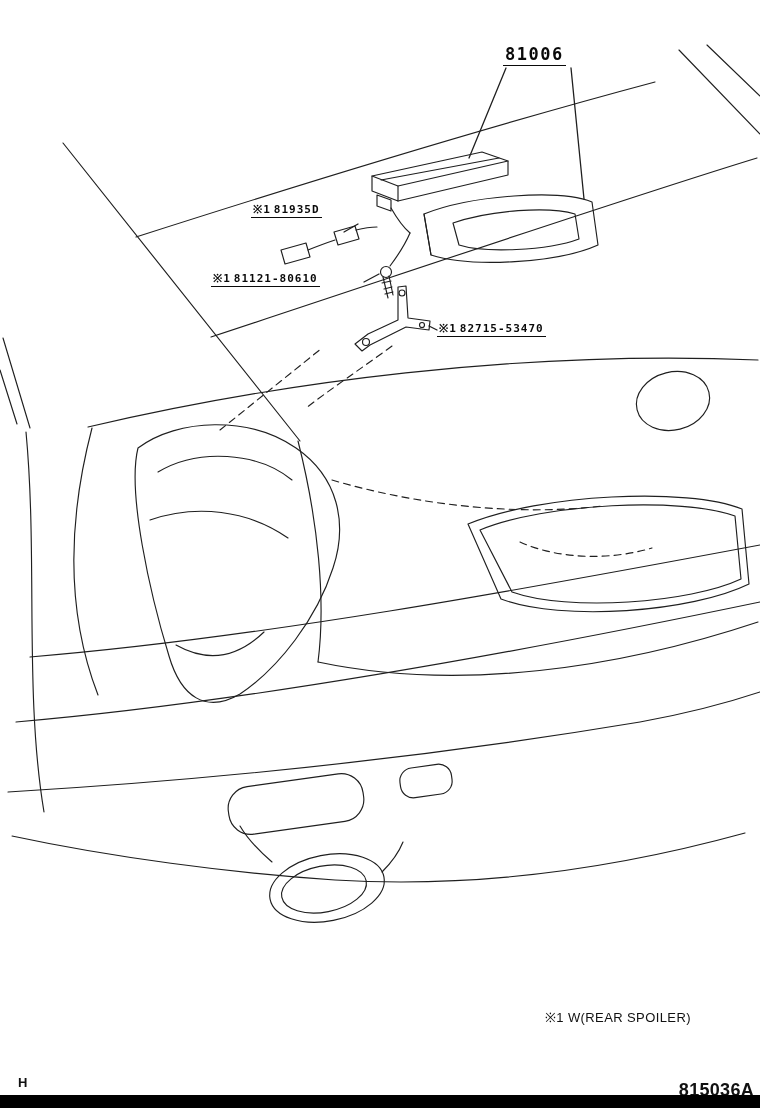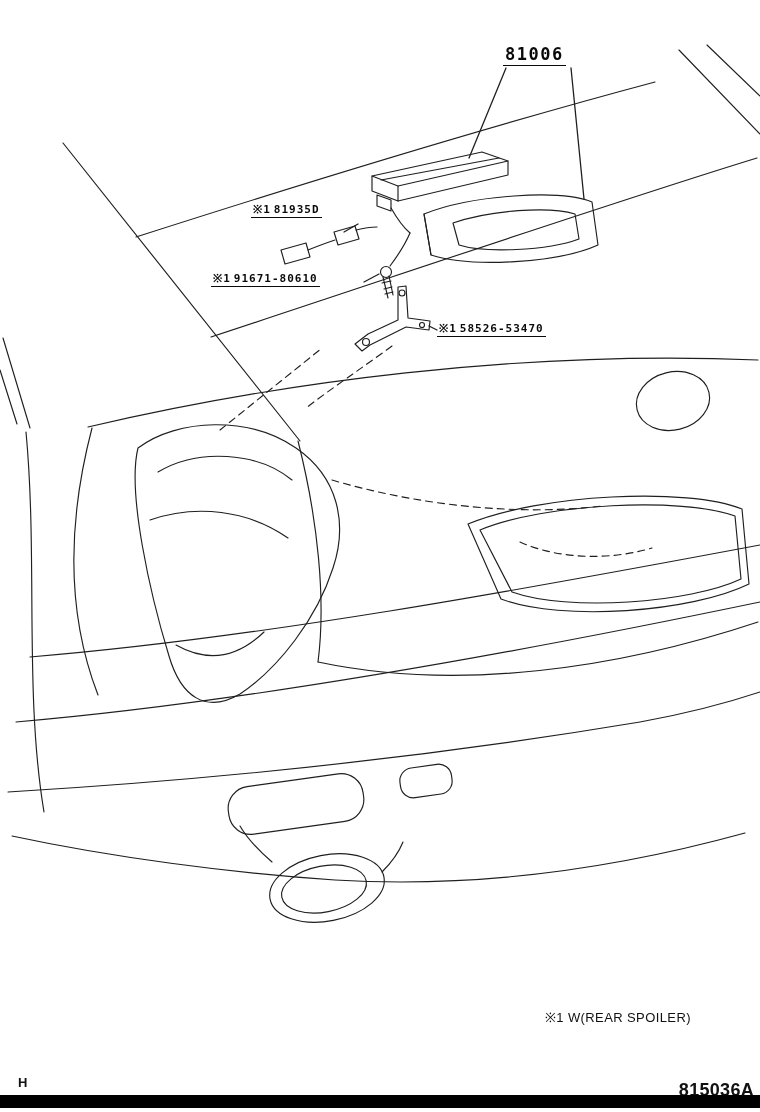--- a/index.html
+++ b/index.html
@@ -180,25 +180,25 @@
 
   <div class="part-label main" style="left:503px;top:44px;" data-name="part-label-81006">
     <span data-name="part-number">81006</span>
   </div>
 
   <div class="part-label" style="left:251px;top:201px;" data-name="part-label-81935D">
     <span class="px" data-name="note-mark">※1</span><span data-name="part-number">81935D</span>
   </div>
 
   <div class="part-label" style="left:211px;top:270px;" data-name="part-label-91671-80610">
-    <span class="px" data-name="note-mark">※1</span><span data-name="part-number">91671-80610</span>
+    <span class="px" data-name="note-mark">※1</span><span data-name="part-number">81121-80610</span>
   </div>
 
   <div class="part-label" style="left:437px;top:320px;" data-name="part-label-82715-53470">
-    <span class="px" data-name="note-mark">※1</span><span data-name="part-number">58526-53470</span>
+    <span class="px" data-name="note-mark">※1</span><span data-name="part-number">82715-53470</span>
   </div>
 
   <div class="footnote" data-name="spoiler-footnote">※1 W(REAR SPOILER)</div>
 
   <div class="figure-code" data-name="figure-code">815036A</div>
 
   <div class="page-marker" data-name="page-marker">H</div>
 
   <div class="bottom-bar" data-name="footer-bar"></div>
 

